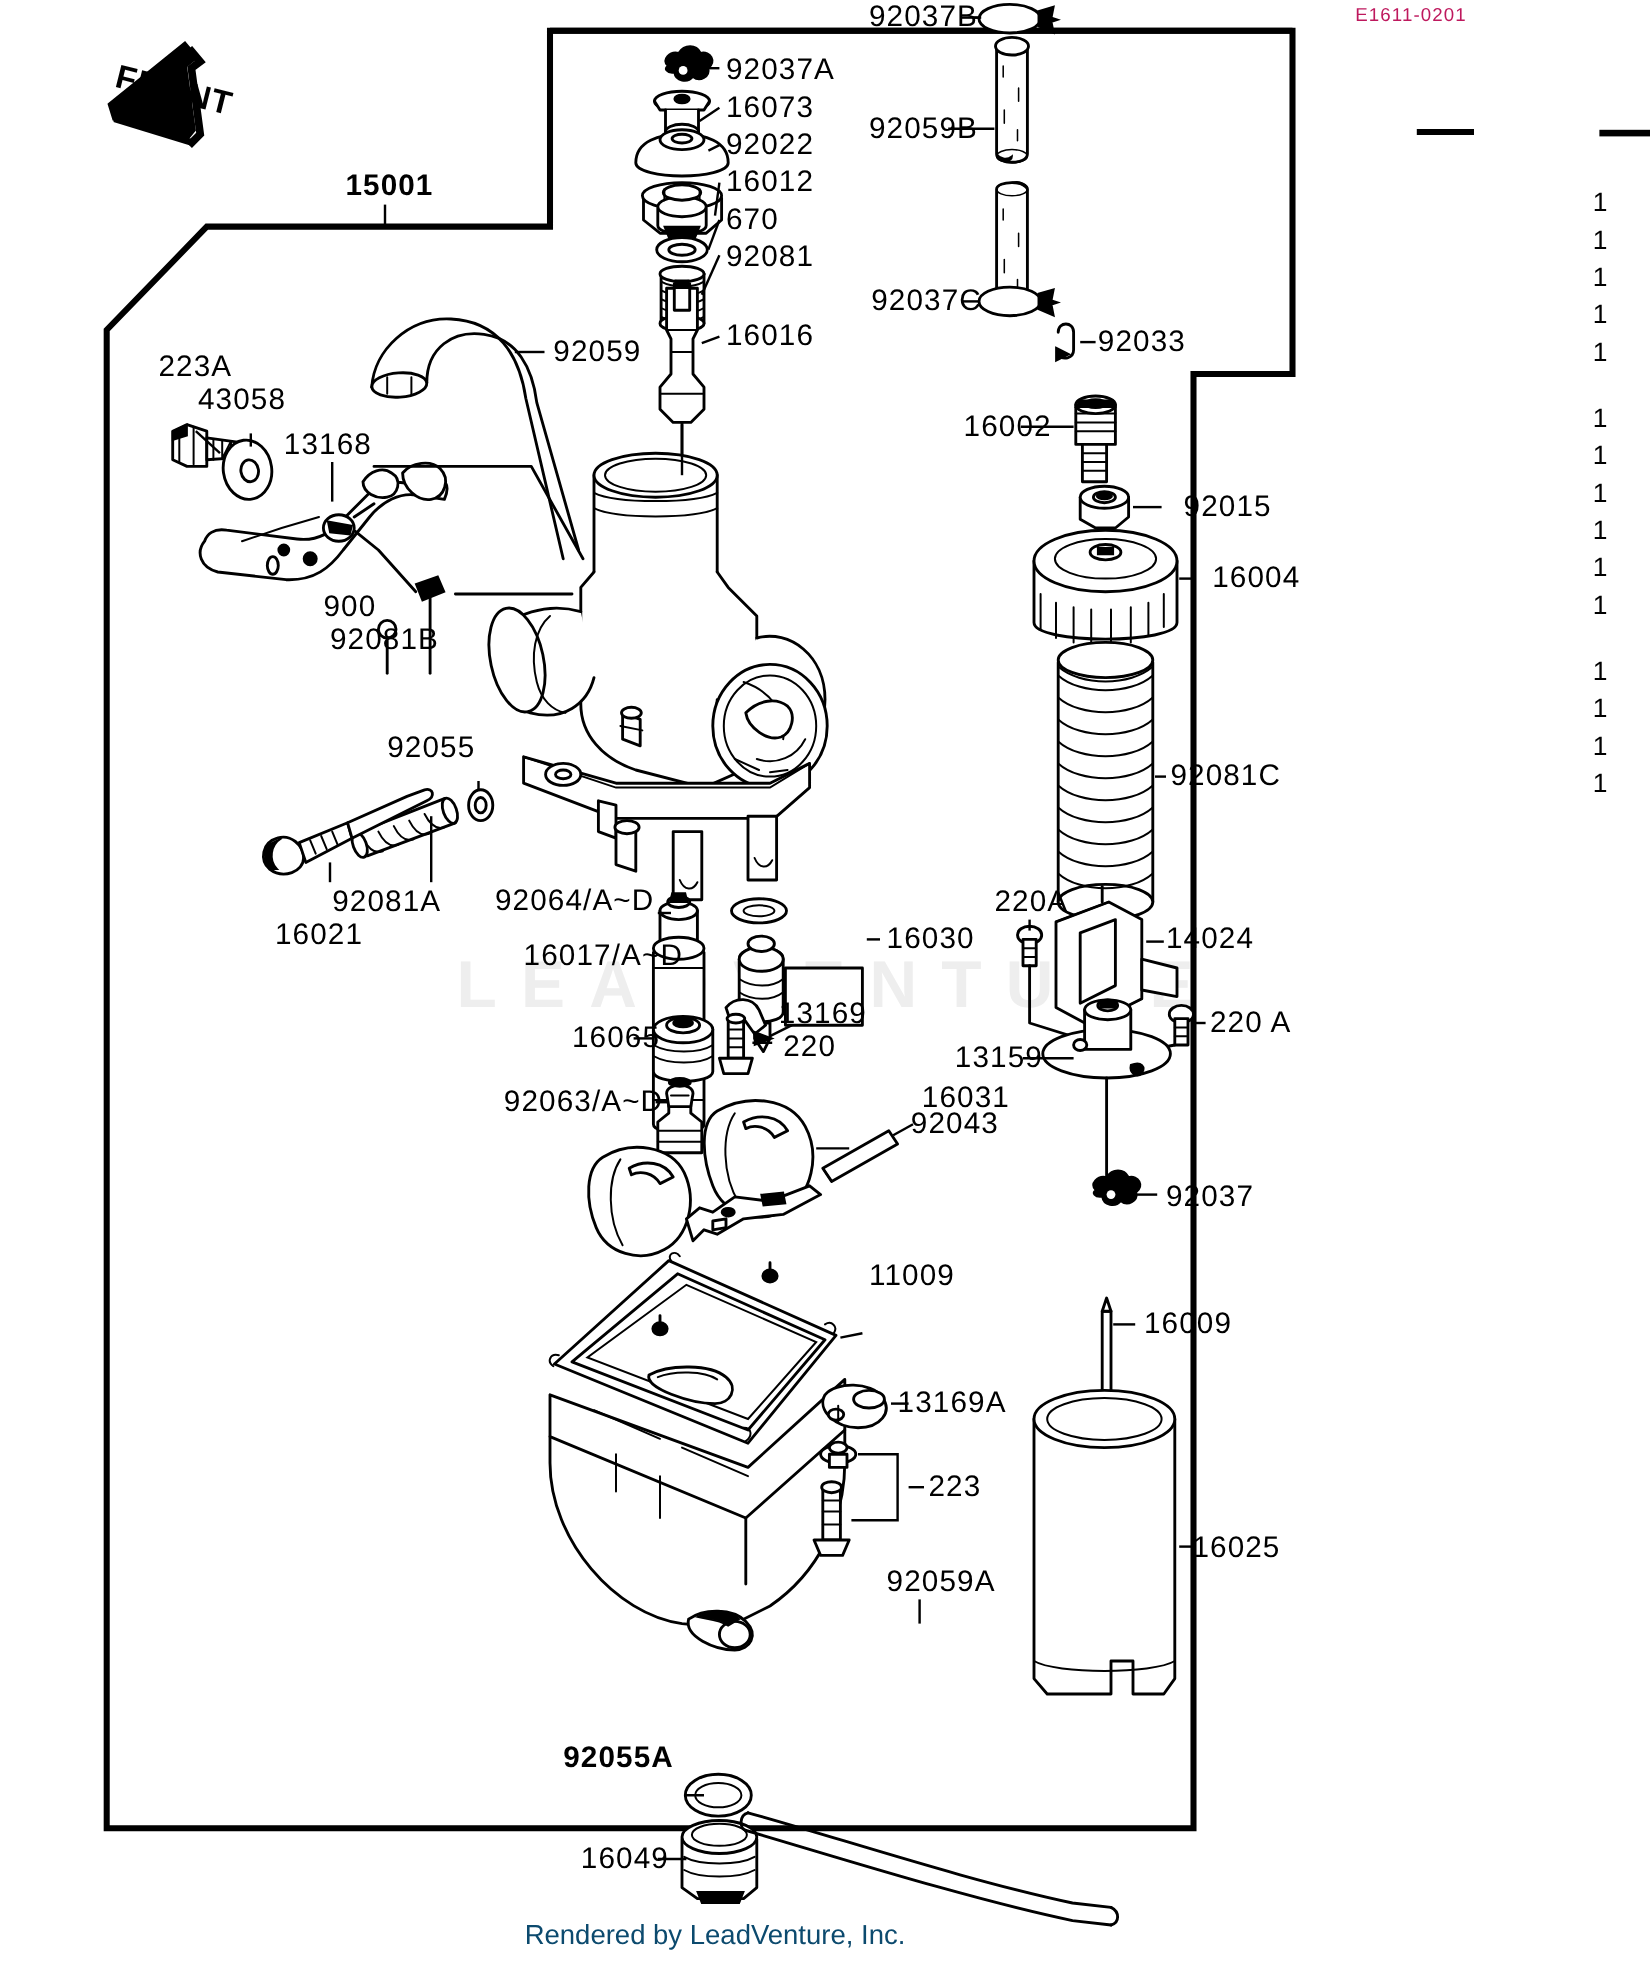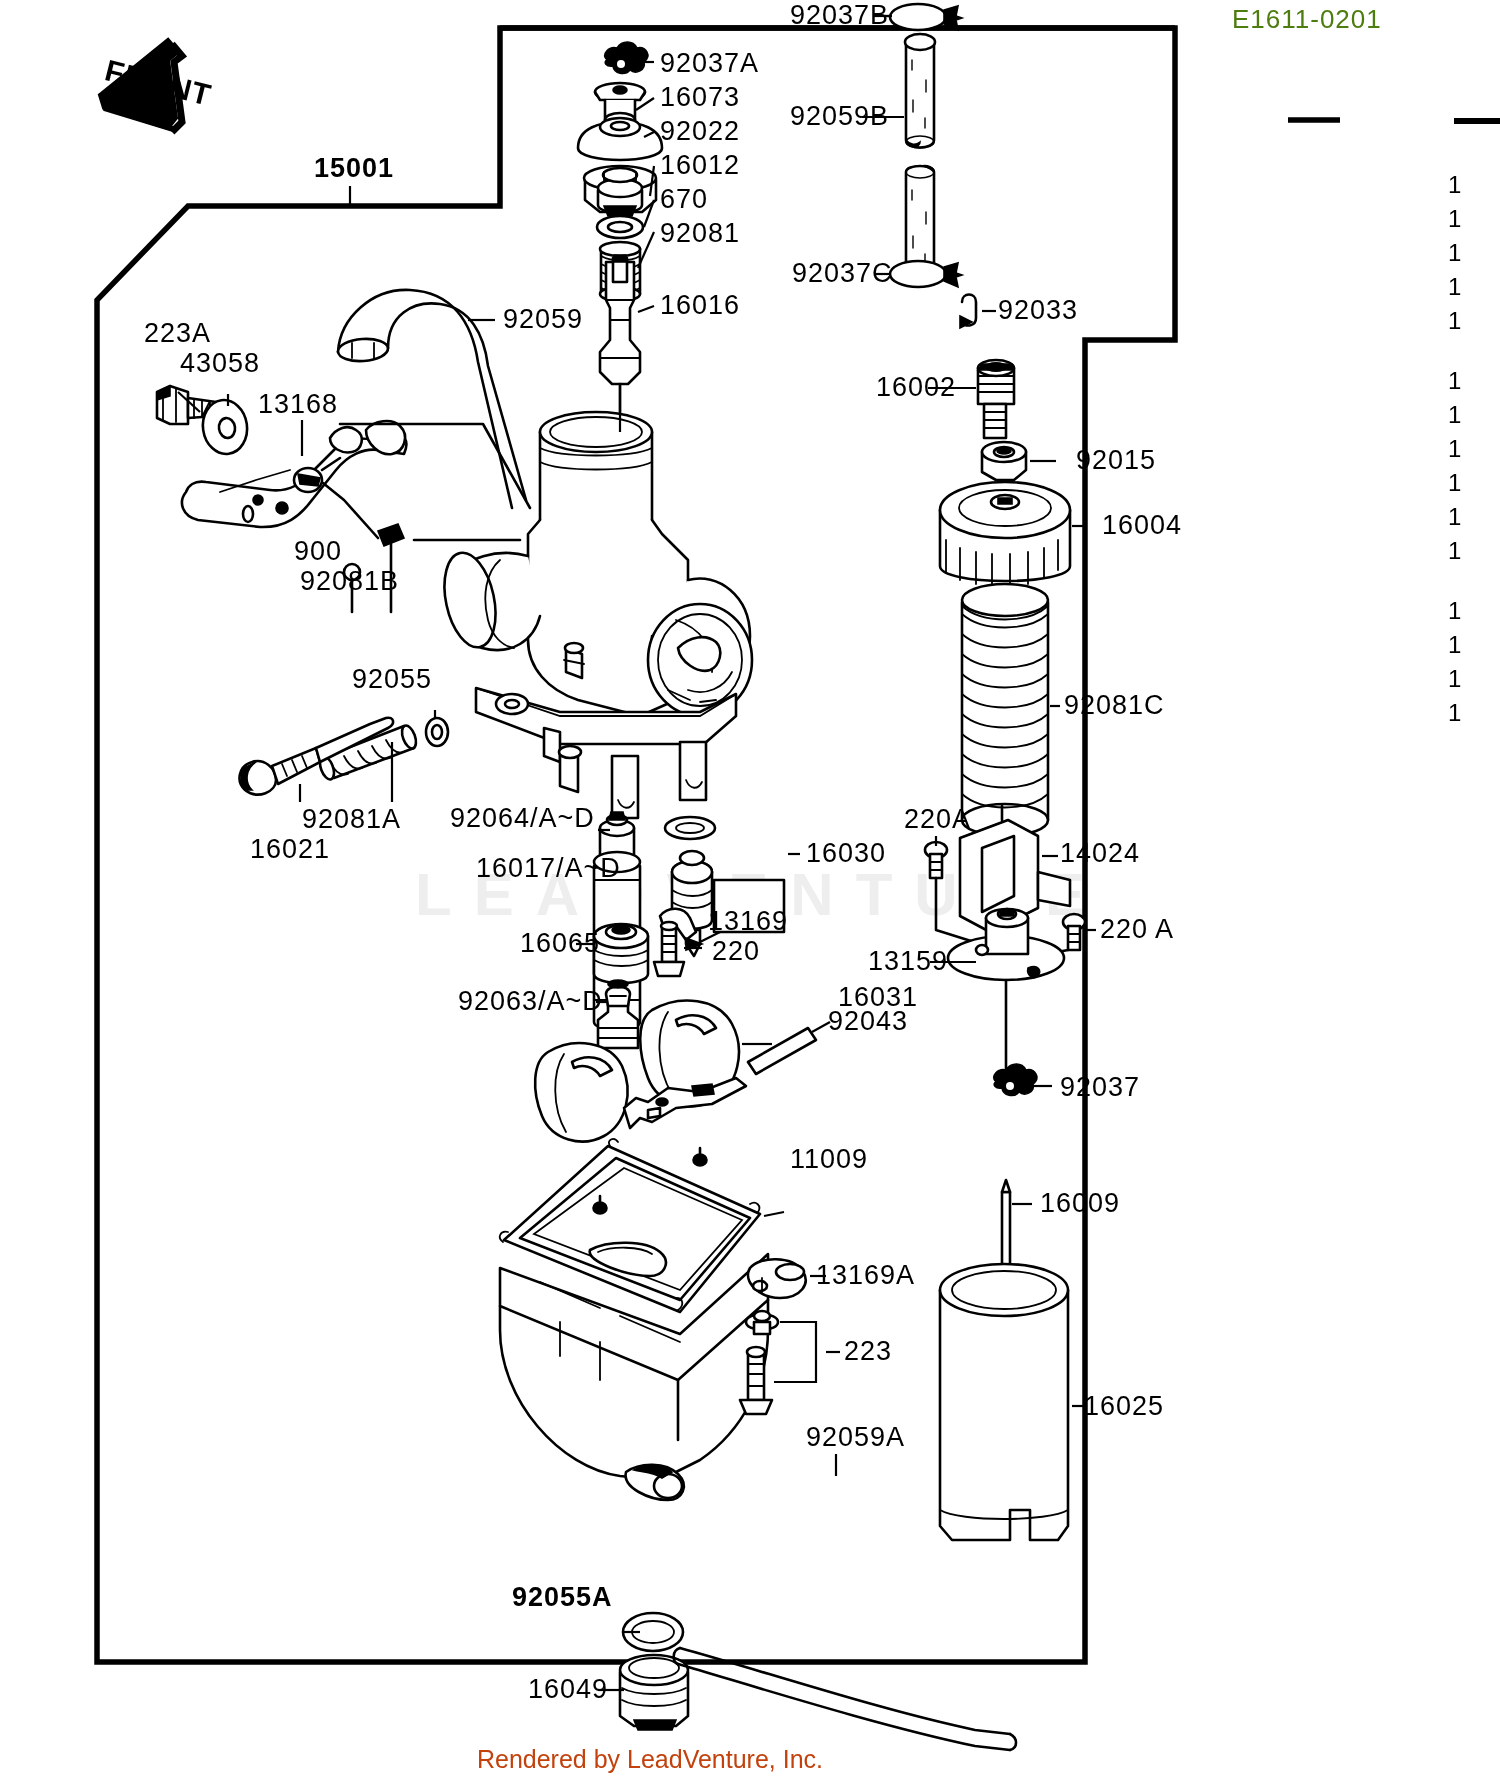--- a/index.html
+++ b/index.html
@@ -1,22 +1,22 @@
 <!DOCTYPE html>
 <html><head>
 <meta charset="utf-8">
 <style>
   html,body{margin:0;padding:0;background:#fff;}
   body{font-family:"Liberation Sans",sans-serif;}
   #page{position:relative;width:1500px;height:1787px;background:#fff;overflow:hidden;}
   #svgroot{position:absolute;left:0;top:0;width:1500px;height:1787px;}
   .lbl{position:absolute;font-family:"Liberation Sans",sans-serif;font-size:27px;color:#000;
        letter-spacing:1px;white-space:nowrap;line-height:1;}
-  .diagid{position:absolute;font-size:26px;letter-spacing:1px;color:#4d7c0f;white-space:nowrap;}
-  .footer{position:absolute;left:0;top:1745px;width:1300px;text-align:center;font-size:25px;color:#c2410c;}
+  .diagid{position:absolute;font-size:17px;letter-spacing:1px;color:#be185d;white-space:nowrap;}
+  .footer{position:absolute;left:0;top:1745px;width:1300px;text-align:center;font-size:25px;color:#0c4a6e;}
   .wm{position:absolute;color:#eeeeee;font-size:60px;letter-spacing:22px;font-weight:bold;
       user-select:none;white-space:nowrap;}
   .sidelist{position:absolute;right:0;top:118px;width:52px;overflow:hidden;}
   .sidelist .rowt{font-size:24px;color:#000;line-height:34px;white-space:nowrap;}
   .sidebar-rule{position:absolute;right:0;top:118px;width:46px;height:6px;background:#000;}
 </style>
 </head>
 <body>
 
 <div id="page">

